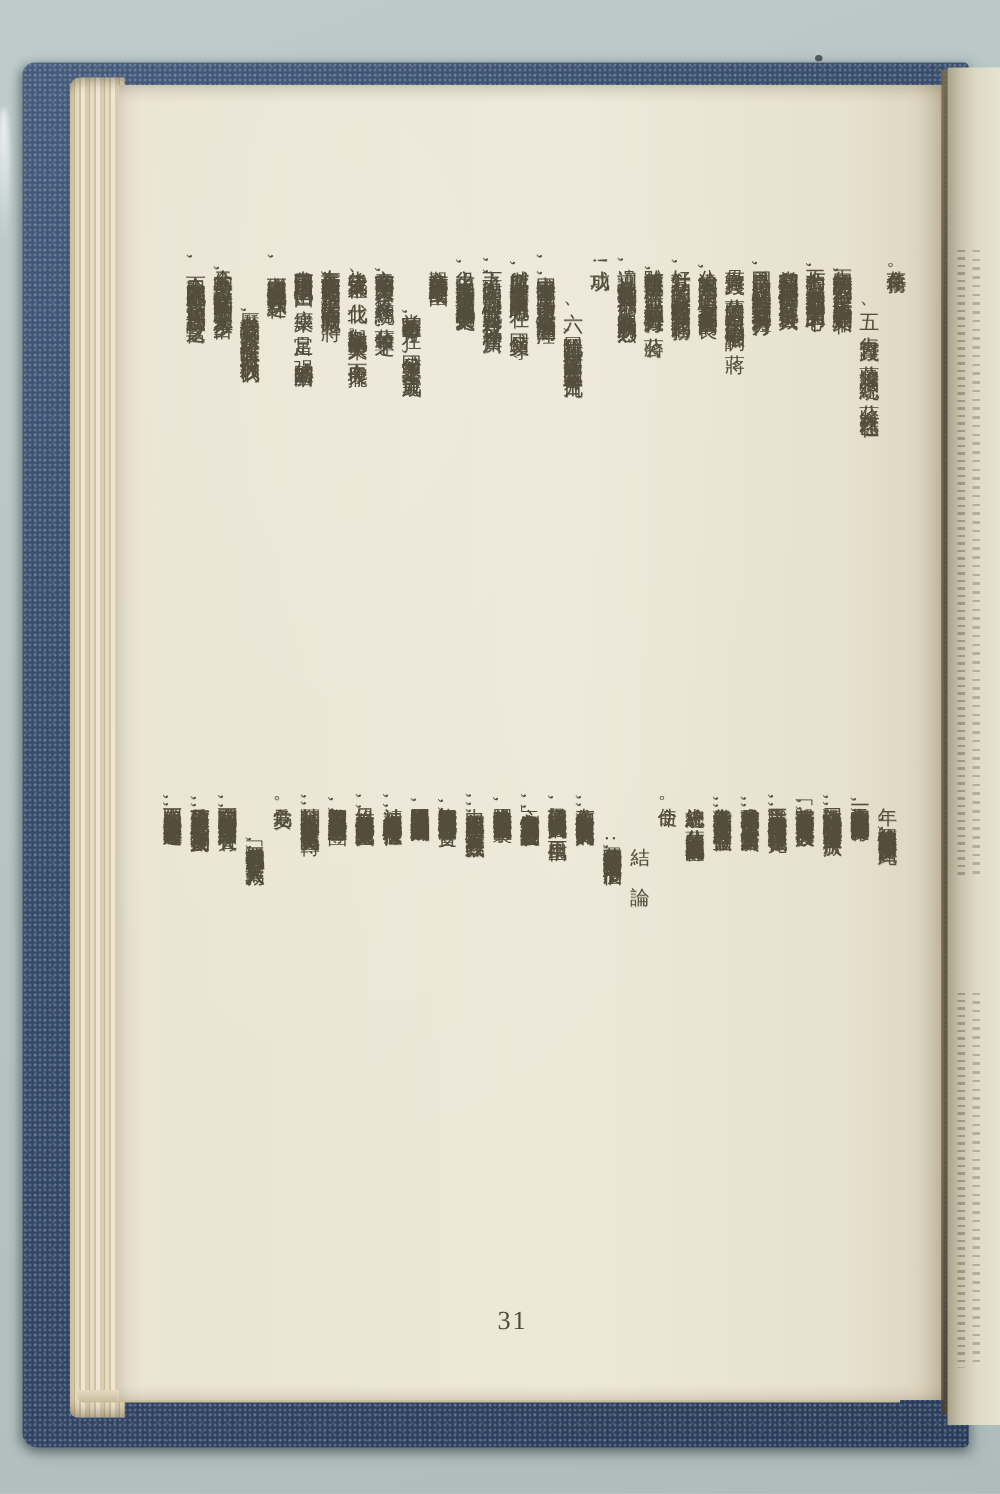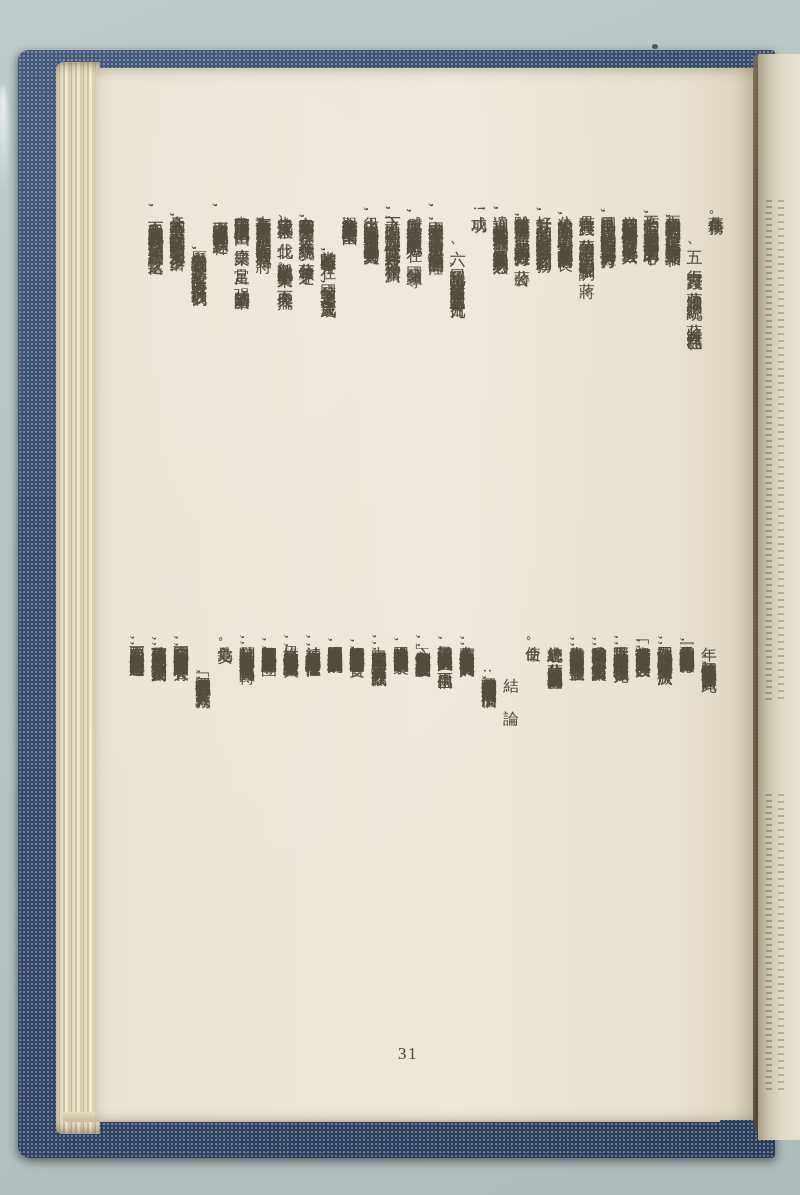--- a/index.html
+++ b/index.html
@@ -77,21 +77,21 @@
     color:var(--ink,#544e3d);
     text-shadow:.3px .3px 0 rgba(84,78,61,.25);
   }
   .band .tcol{white-space:pre;}
   .band-top{left:145px;top:203px;width:582px;height:421px;font-size:16px;}
   .band-top .tcol{line-height:21.55px;letter-spacing:1.35px;}
   .band-bottom{left:126px;top:634px;width:594px;height:383px;font-size:15.5px;}
   .band-bottom .tcol{line-height:22px;letter-spacing:.35px;}
   .page-num{
     position:absolute;left:398px;top:1044px;
-    font-size:17px;letter-spacing:1.5px;color:#514b3b;
+    font-size:21px;letter-spacing:1.5px;color:#514b3b;
   }
 </style>
 </head>
 <body style="--cover: #3b516e; --ink: #544e3d;">
 
 <div class="glare"></div>
 <div class="cover"></div>
 <div class="page-stack"></div>
 <div class="edge-bottom"></div>
 <div class="paper"></div>

